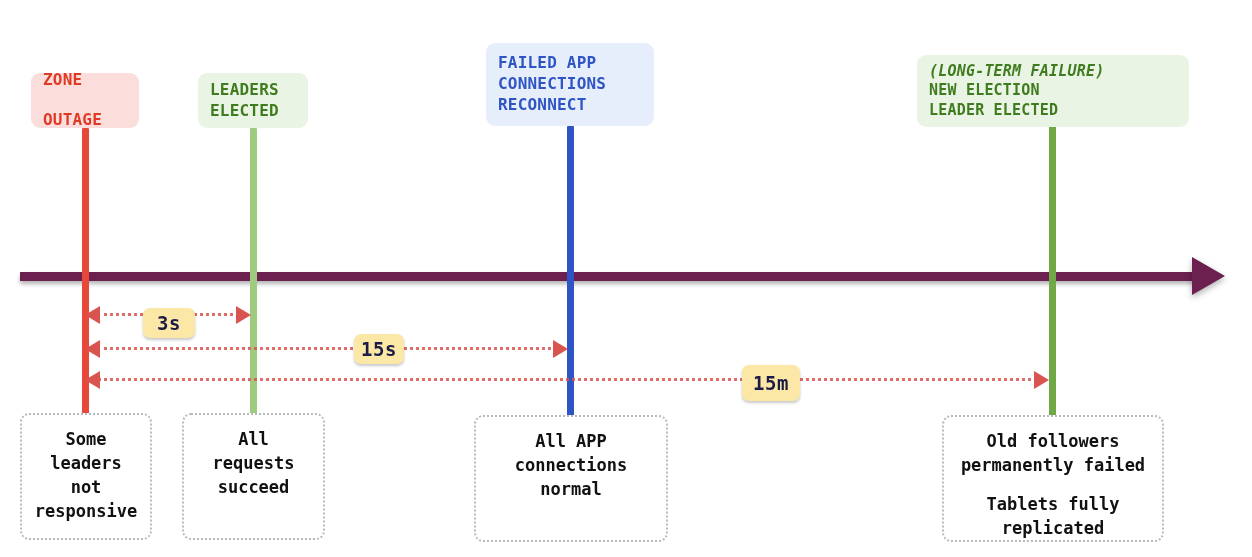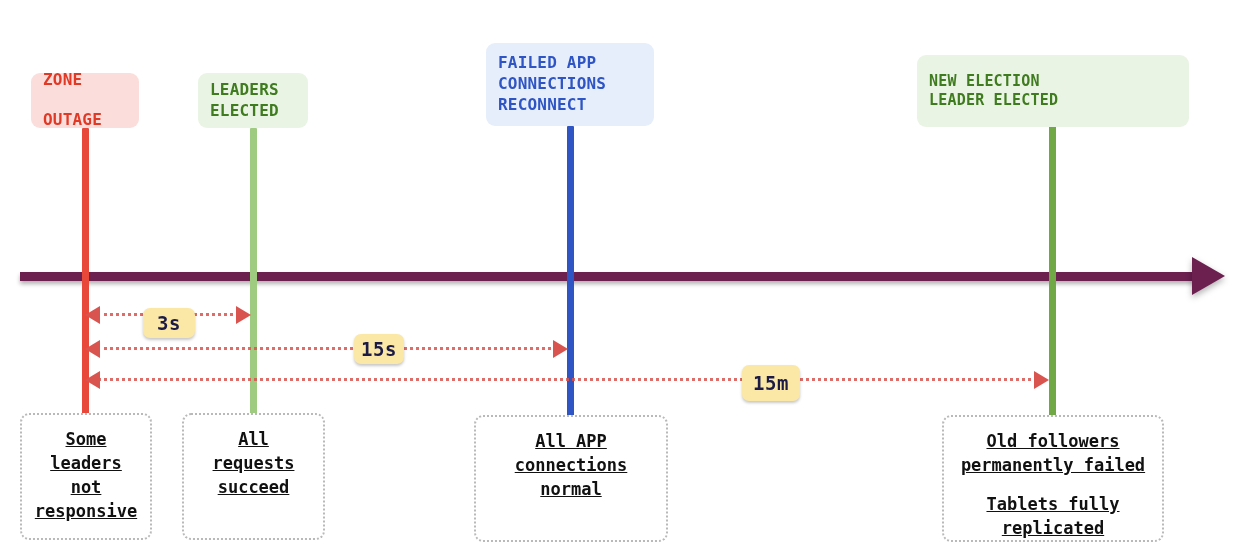--- a/index.html
+++ b/index.html
@@ -102,21 +102,20 @@
     display: flex;
     flex-direction: column;
     align-items: center;
     padding-top: 12px;
     color: #111111;
     font-size: 17px;
     font-weight: bold;
     line-height: 1.42;
     text-align: center;
     white-space: nowrap;
-    text-decoration: underline;
   }
   .desc-box .ln { display: block; }
   .desc-box .gap { display: block; height: 16px; }
 </style>
 </head>
 <body>
 
 <div id="stage">
 
   <div class="axis-line" style="left:20px; top:272px; width:1175px;"></div>
@@ -136,20 +135,21 @@
 
   <div class="event-line" style="left:567px; top:126px; height:290px; background:#2f55c4;"></div>
   <div class="event-chip" style="left:486px; top:43px; width:168px; height:83px; background:#e6eefb; color:#2f55c4; font-size:16px;">
     <span class="ln">FAILED APP</span>
     <span class="ln">CONNECTIONS</span>
     <span class="ln">RECONNECT</span>
   </div>
 
   <div class="event-line" style="left:1049px; top:126px; height:290px; background:#6fa844;"></div>
   <div class="event-chip" style="left:917px; top:55px; width:272px; height:72px; background:#eaf4e4; color:#3f7b1f; font-size:15px;">
+    <span class="ln ital">(LONG-TERM FAILURE)</span>
     <span class="ln">NEW ELECTION</span>
     <span class="ln">LEADER ELECTED</span>
   </div>
 
   <div class="measure-track" style="left:97px; top:313px; width:142px;"></div>
   <div class="mhead left" style="left:85px; top:306px;"></div>
   <div class="mhead right" style="left:236px; top:306px;"></div>
   <div class="badge" style="left:143px; top:300px; width:52px; height:30px;margin-top:8px;">3s</div>
 
   <div class="measure-track" style="left:97px; top:347px; width:460px;"></div>

